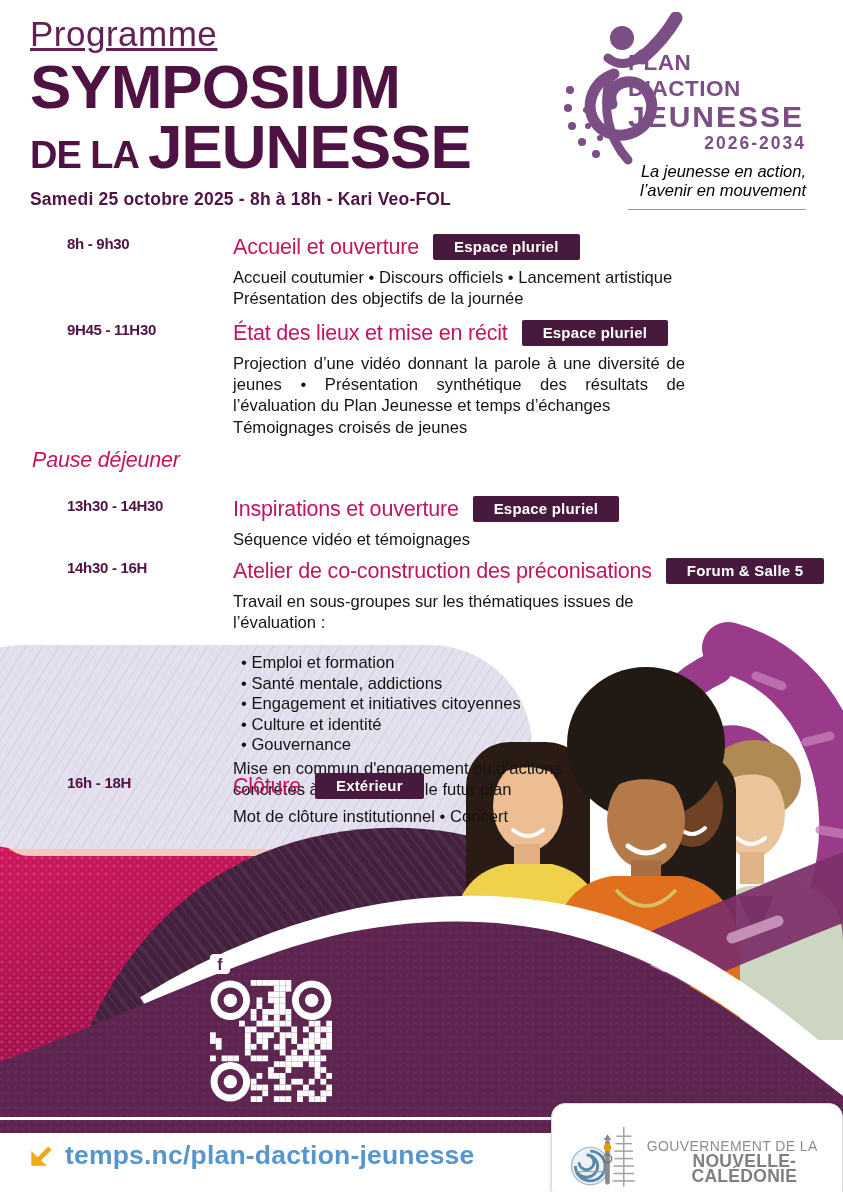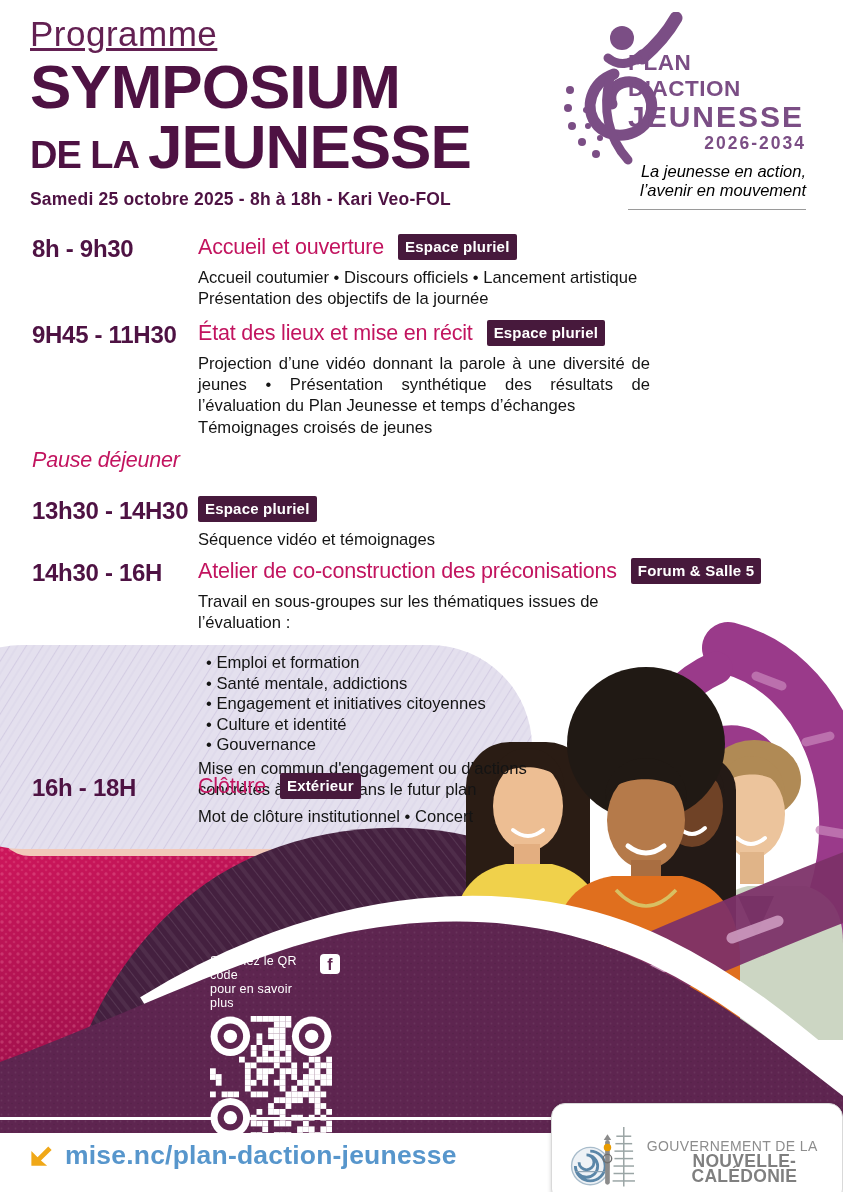--- a/index.html
+++ b/index.html
@@ -19,25 +19,25 @@
   .dateline{margin-top:12px; font-size:17.5px; font-weight:bold; letter-spacing:.2px;}
   
   .palogo{position:absolute; left:558px; top:12px; width:268px; z-index:3;}
   .palogo .txt{position:absolute; left:70px; top:38px; width:178px; text-align:right; color:#7b4e85;}
   .pa1{font-size:22.5px; font-weight:bold; letter-spacing:.5px; text-align:left;}
   .pa2{font-size:30px; font-weight:bold; letter-spacing:2px; text-align:left; line-height:30px;}
   .pa3{font-size:17.5px; font-weight:bold; letter-spacing:2px; margin-top:1px;}
   .tagline{margin-top:8px; font-size:16.5px; font-style:italic; color:#000000; line-height:19px; border-bottom:1.5px solid #9a9a9a; padding-bottom:9px;}
   
   .row{position:absolute; left:32px; display:flex; z-index:2;}
-  .time{width:166px; font-size:24px; font-weight:bold; color:#4e1243; letter-spacing:-.3px; flex:none; padding-top:1px;}
+  .time{width:166px; font-size:15px; font-weight:bold; color:#4e1243; letter-spacing:-.3px; flex:none; padding-top:1px;margin-left:35px;}
   .trow{display:flex; align-items:center; gap:14px; white-space:nowrap;}
   .etitle{font-size:21.5px; color:#c2145f; letter-spacing:-.2px;}
   .etitle.it{font-style:italic;}
-  .badge{background:#47193c; color:#fff; font-size:15px; font-weight:bold; padding:4px 7px 5px; border-radius:2px; letter-spacing:.2px;}
+  .badge{background:#47193c; color:#fff; font-size:15px; font-weight:bold; padding:4px 21px 5px; border-radius:2px; letter-spacing:.2px;}
   .desc{font-size:16.6px; color:#141414; line-height:21px; margin-top:7px; width:470px;}
   .desc.just{text-align:justify; width:452px;}
   .desc.tight{margin-top:1px;}
   .blt{font-size:16.6px; color:#141414; line-height:20.5px; padding-left:8px;}
   .blts{margin-top:20px;}
   .blt::before{content:"• ";}
   
   .qrzone{position:absolute; left:210px; top:954px; width:130px; z-index:4; color:#fff;}
   .qrcap{display:flex; align-items:flex-start; gap:6px;}
   .qrcap .t{font-size:12.5px; line-height:14px; letter-spacing:.2px;}
@@ -239,20 +239,21 @@
       <div class="trow">
         <span class="etitle it">Pause déjeuner</span>
       </div>
     </div>
   </div>
 
   <div class="row" style="top:496px;">
     <div class="time">13h30 - 14H30</div>
     <div class="body">
       <div class="trow">
+        <span class="etitle">Inspirations et ouverture</span>
         <span class="badge">Espace pluriel</span>
       </div>
       <div class="desc">Séquence vidéo et témoignages</div>
     </div>
   </div>
 
   <div class="row" style="top:558px;">
     <div class="time">14h30 - 16H</div>
     <div class="body">
       <div class="trow">
@@ -280,24 +281,20 @@
       <div class="trow">
         <span class="etitle">Clôture</span>
         <span class="badge">Extérieur</span>
       </div>
       <div class="desc">Mot de clôture institutionnel • Concert</div>
     </div>
   </div>
 
   <div class="qrzone">
     <div class="qrcap">
-      <div class="t">
-        <div>Scannez le QR code</div>
-        <div>pour en savoir plus</div>
-      </div>
       <div class="fb">f</div>
     </div>
     <svg id="qr-svg" width="122" height="122" viewBox="0 0 122 122">
         <rect x="40.7" y="0.0" width="5.8" height="5.8" fill="#fff"></rect>
         <rect x="46.5" y="0.0" width="5.8" height="5.8" fill="#fff"></rect>
         <rect x="52.3" y="0.0" width="5.8" height="5.8" fill="#fff"></rect>
         <rect x="58.1" y="0.0" width="5.8" height="5.8" fill="#fff"></rect>
         <rect x="63.9" y="0.0" width="5.8" height="5.8" fill="#fff"></rect>
         <rect x="69.7" y="0.0" width="5.8" height="5.8" fill="#fff"></rect>
         <rect x="75.5" y="0.0" width="5.8" height="5.8" fill="#fff"></rect>
@@ -450,21 +447,21 @@
         <circle cx="20.333333333333332" cy="101.66666666666667" r="19.75238095238095" fill="#fff"></circle>
         <circle cx="20.333333333333332" cy="101.66666666666667" r="12.780952380952382" fill="#5e2550"></circle>
         <circle cx="20.333333333333332" cy="101.66666666666667" r="6.68095238095238" fill="#fff"></circle>
       </svg>
   </div>
 
   <div class="weblink">
     <svg width="27" height="27" viewBox="0 0 24 24">
       <path d="M3,21 L3,8 L8.5,13.5 L18,4 L21,7 L11.5,16.5 L17,21 Z" fill="#f0a818"></path>
     </svg>
-    <span class="url">mise.nc/plan-daction-jeunesse</span>
+    <span class="url">temps.nc/plan-daction-jeunesse</span>
   </div>
 
   <div class="govcard">
     <svg width="78" height="84" viewBox="0 0 78 84">
       <circle cx="26" cy="56" r="20" fill="#eef2f6" stroke="#a8bccb" stroke-width="1.5"></circle>
       <path d="M26,56 m0,-16 a16,16 0 1 1 -16,16 a12,12 0 1 0 12,-12 a8,8 0 1 1 -8,8" fill="none" stroke="#5a86a8" stroke-width="3"></path>
       <path d="M10,62 L42,62" stroke="#8aa0b0" stroke-width="1.2"></path>
       <rect x="42" y="28" width="5" height="48" rx="2.5" fill="#8b8b8b"></rect>
       <circle cx="44.5" cy="36" r="4" fill="#e89b00"></circle>
       <circle cx="44.5" cy="48" r="4.5" fill="none" stroke="#6f6f6f" stroke-width="1.5"></circle>

